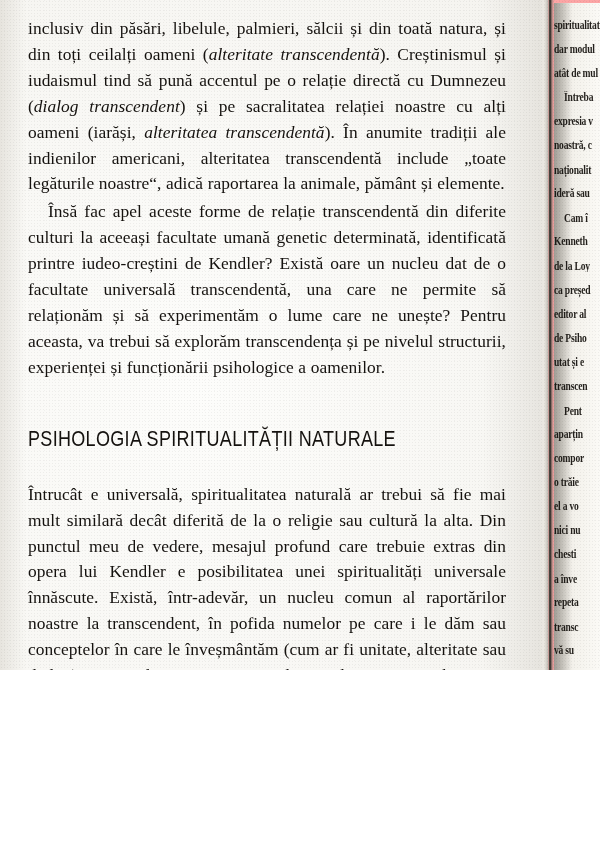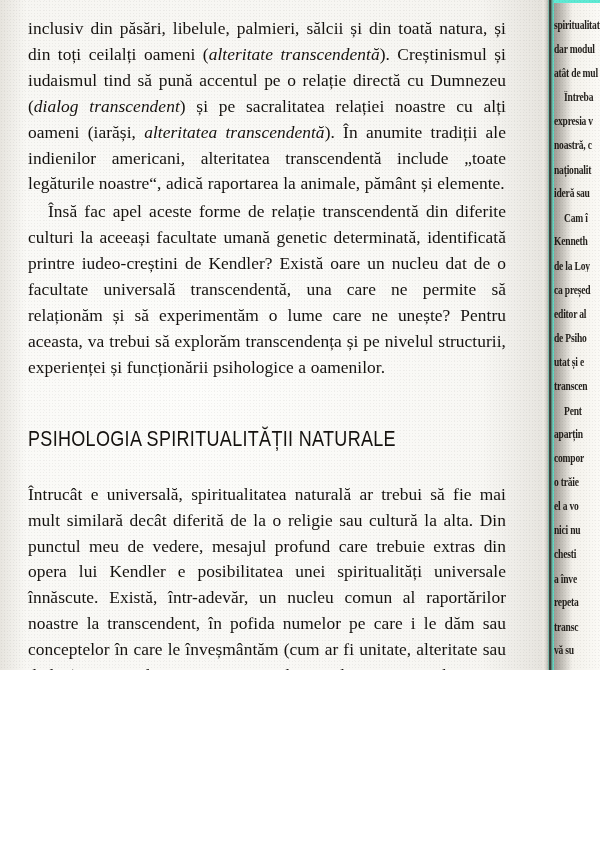--- a/index.html
+++ b/index.html
@@ -9,21 +9,21 @@
   }
   body {
     font-family: "Liberation Serif", "DejaVu Serif", serif;
   }
 
   #page {
     position: relative;
     width: 600px;
     height: 670px;
     overflow: hidden;
-    background: #5eead4;
+    background: #fca5a5;
   }
 
   
   #paper-left {
     position: absolute;
     left: 0; top: 0;
     width: 548px; height: 850px;
     background:
       radial-gradient(120% 90% at 35% 45%, #fdfdfb 0%, #f6f5f1 62%, #eeece6 100%);
   }

